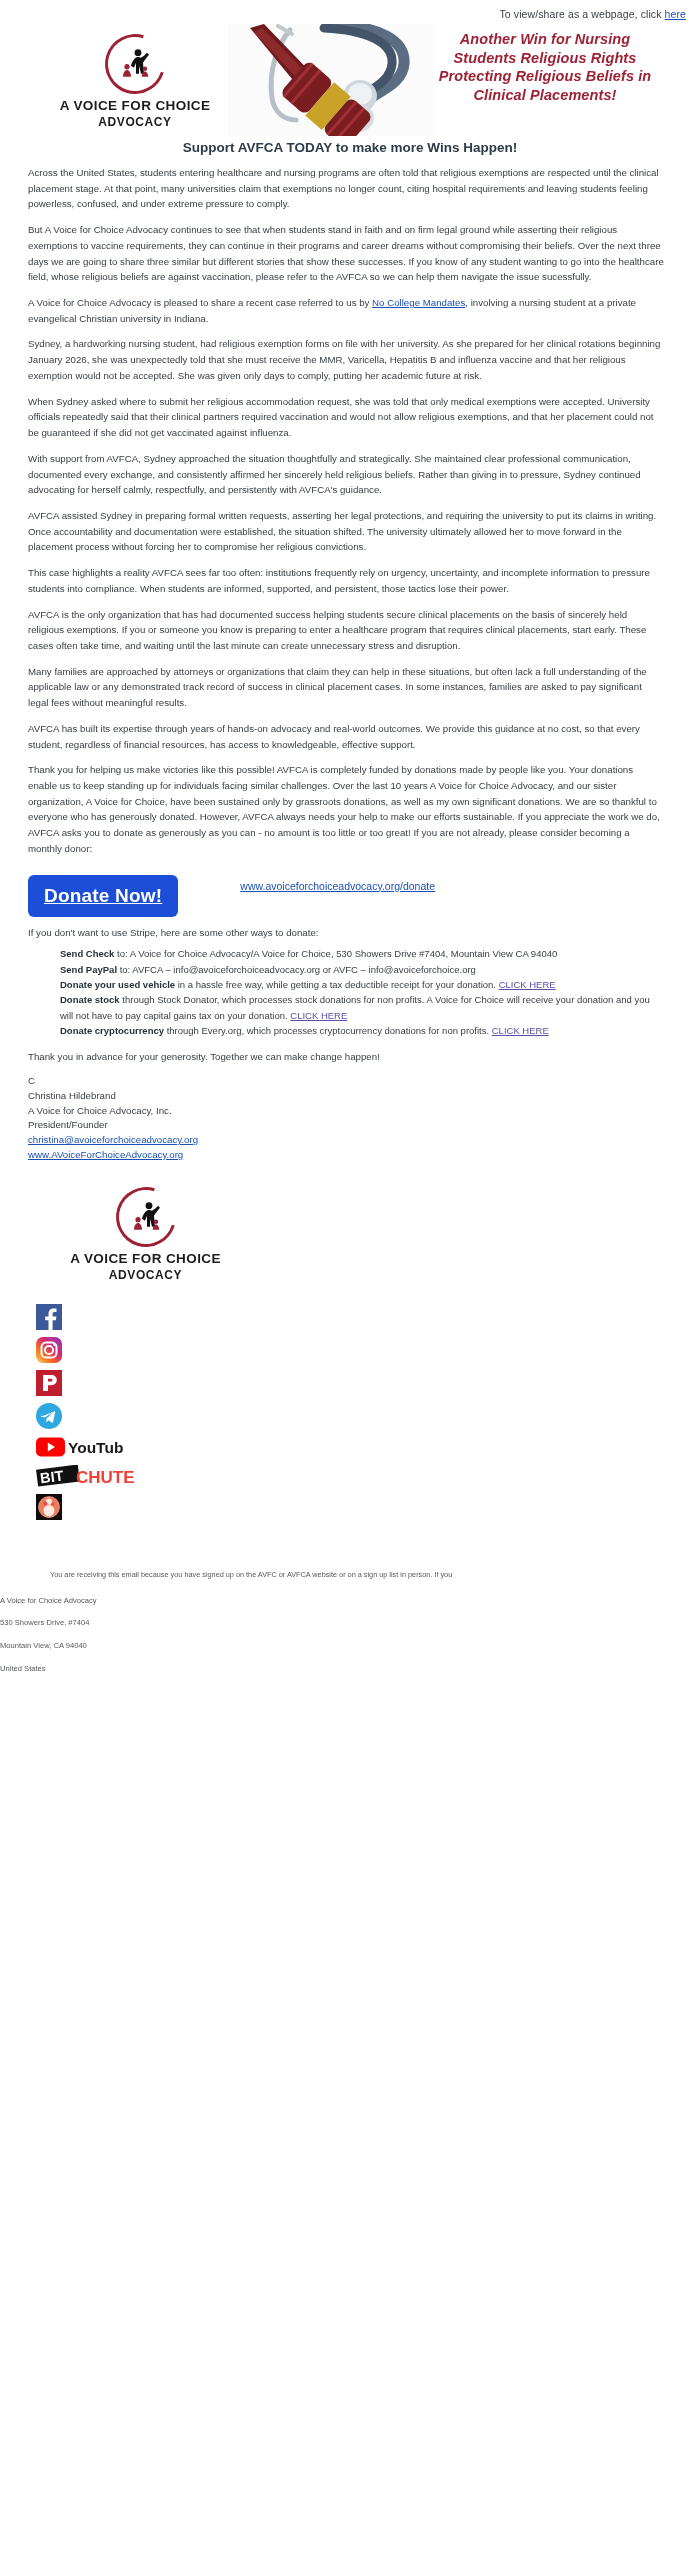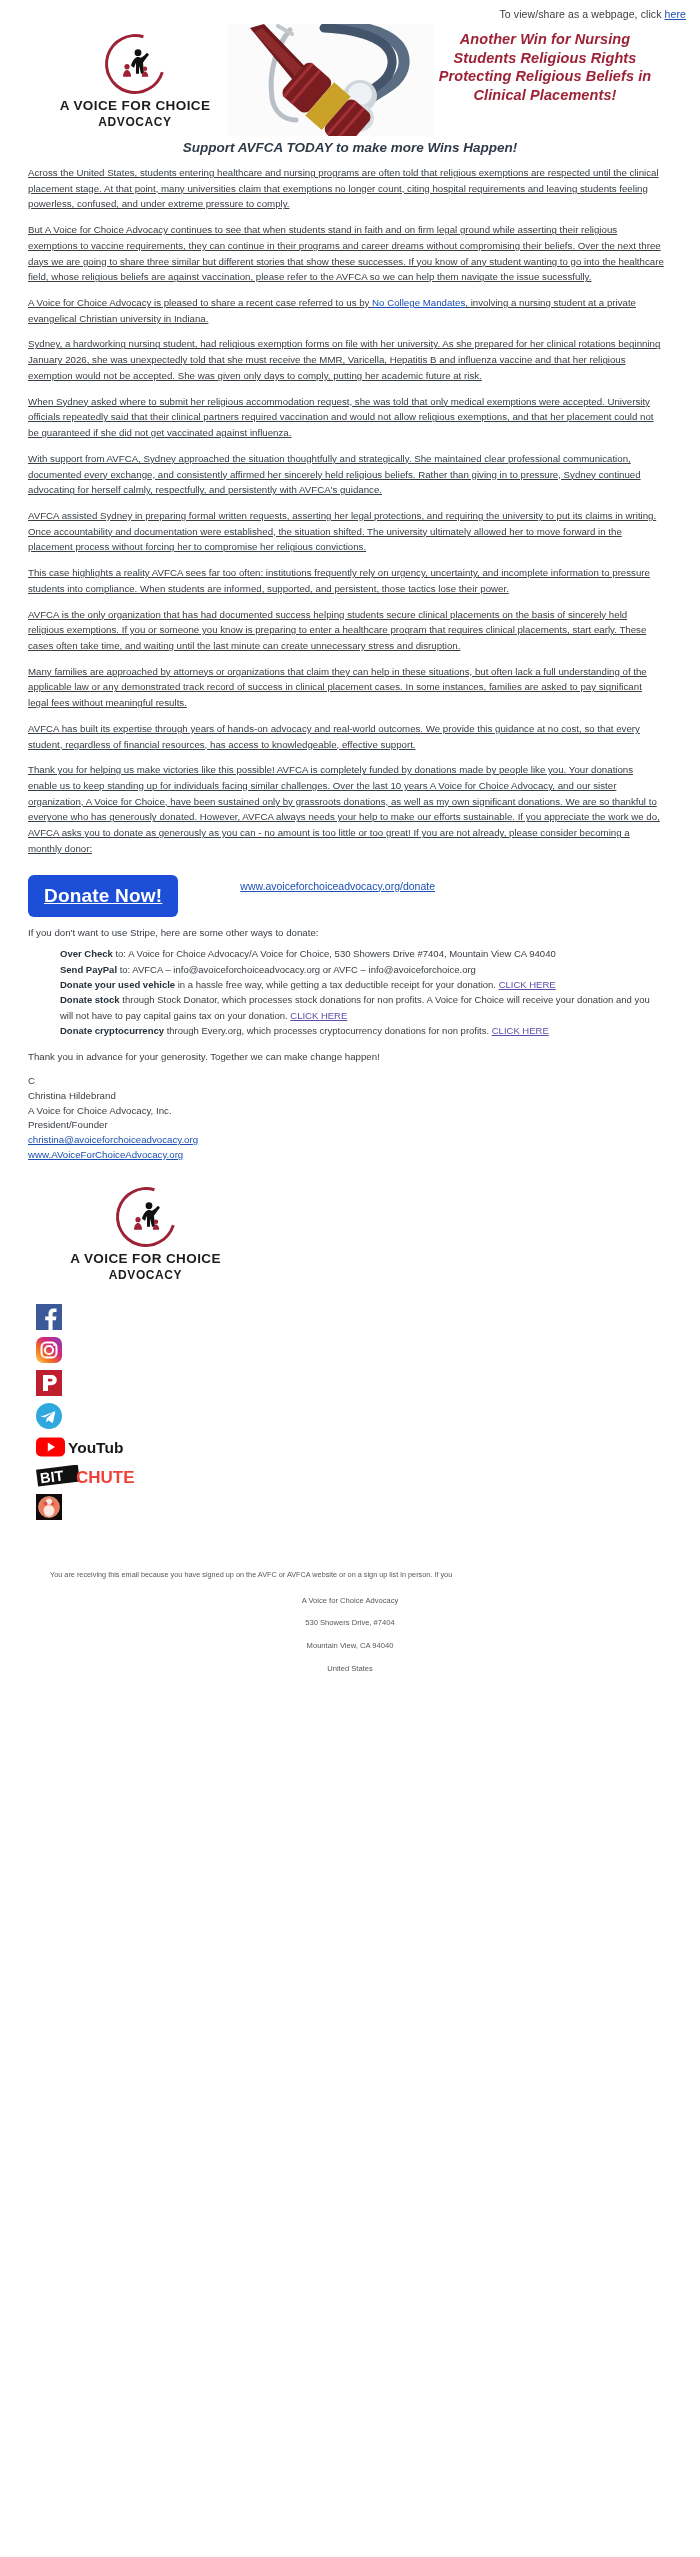--- a/index.html
+++ b/index.html
@@ -97,30 +97,28 @@
     font-weight: bold;
     font-style: italic;
     font-size: 14.5px;
     line-height: 1.28;
     letter-spacing: .1px;
   }
 
   .support-line {
     text-align: center;
     font-weight: bold;
-    font-style: italic;
     font-size: 13.5px;
     color: #2e3b49;
     padding: 4px 0 10px 0;
   }
 
   
   .content {
     padding: 0 36px 0 28px;
-    text-decoration: underline;
   }
   .content p {
     font-size: 9.7px;
     line-height: 1.62;
     margin: 0 0 10px 0;
     color: #3b4045;
     text-align: left;
   }
   .content a {
     color: #1a4fb4;
@@ -205,21 +203,20 @@
   
   .legal {
     padding: 40px 50px 6px 50px;
     font-size: 7.3px;
     line-height: 2.3;
     color: #55585c;
     text-align: left;
   }
   .legal a { color: #55585c; text-decoration: underline; }
   .addr {
-    text-align: center;
     font-size: 7.6px;
     line-height: 3.0;
     color: #55585c;
     padding-bottom: 40px;
   }
 </style>
 </head>
 <body>
 
 <div class="viewbar">
@@ -297,21 +294,21 @@
 <div class="donate-row">
   <a class="donate-btn" href="#">Donate Now!</a>
   <div class="donate-link">
     <a href="#">www.avoiceforchoiceadvocacy.org/donate</a>
   </div>
 </div>
 
 <div class="other-ways">If you don't want to use Stripe, here are some other ways to donate:</div>
 
 <div class="methods">
-  <p class="m"><b>Over Check</b><span> to: A Voice for Choice Advocacy/A Voice for Choice, 530 Showers Drive #7404, Mountain View CA 94040</span></p>
+  <p class="m"><b>Send Check</b><span> to: A Voice for Choice Advocacy/A Voice for Choice, 530 Showers Drive #7404, Mountain View CA 94040</span></p>
   <p class="m"><b>Send PayPal</b><span> to: AVFCA – info@avoiceforchoiceadvocacy.org or AVFC – info@avoiceforchoice.org</span></p>
   <p class="m"><b>Donate your used vehicle</b><span> in a hassle free way, while getting a tax deductible receipt for your donation. </span><a href="#">CLICK HERE</a></p>
   <p class="m"><b>Donate stock</b><span> through Stock Donator, which processes stock donations for non profits. A Voice for Choice will receive your donation and you will not have to pay capital gains tax on your donation. </span><a href="#">CLICK HERE</a></p>
   <p class="m"><b>Donate cryptocurrency</b><span> through Every.org, which processes cryptocurrency donations for non profits. </span><a href="#">CLICK HERE</a></p>
 </div>
 
 <div class="thanks">Thank you in advance for your generosity.  Together we can make change happen!</div>
 
 <div class="signature">
   <div>C</div>

